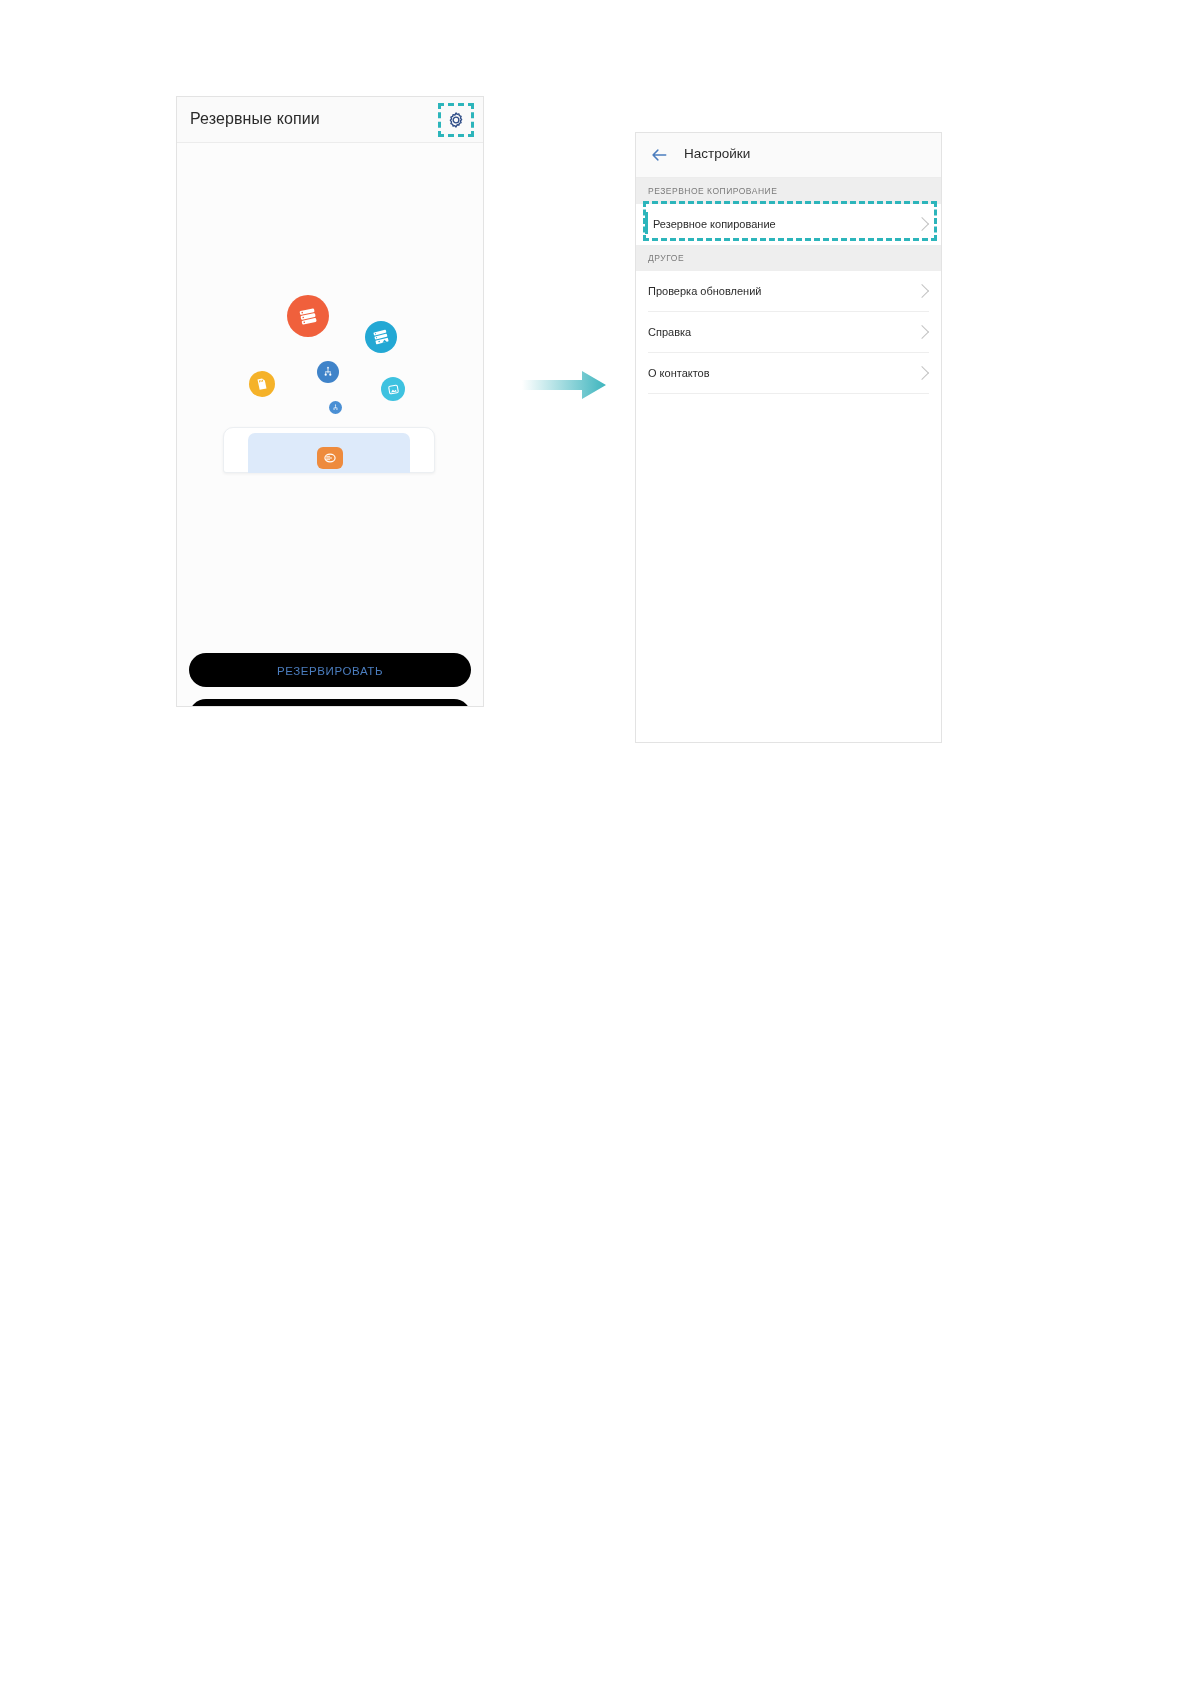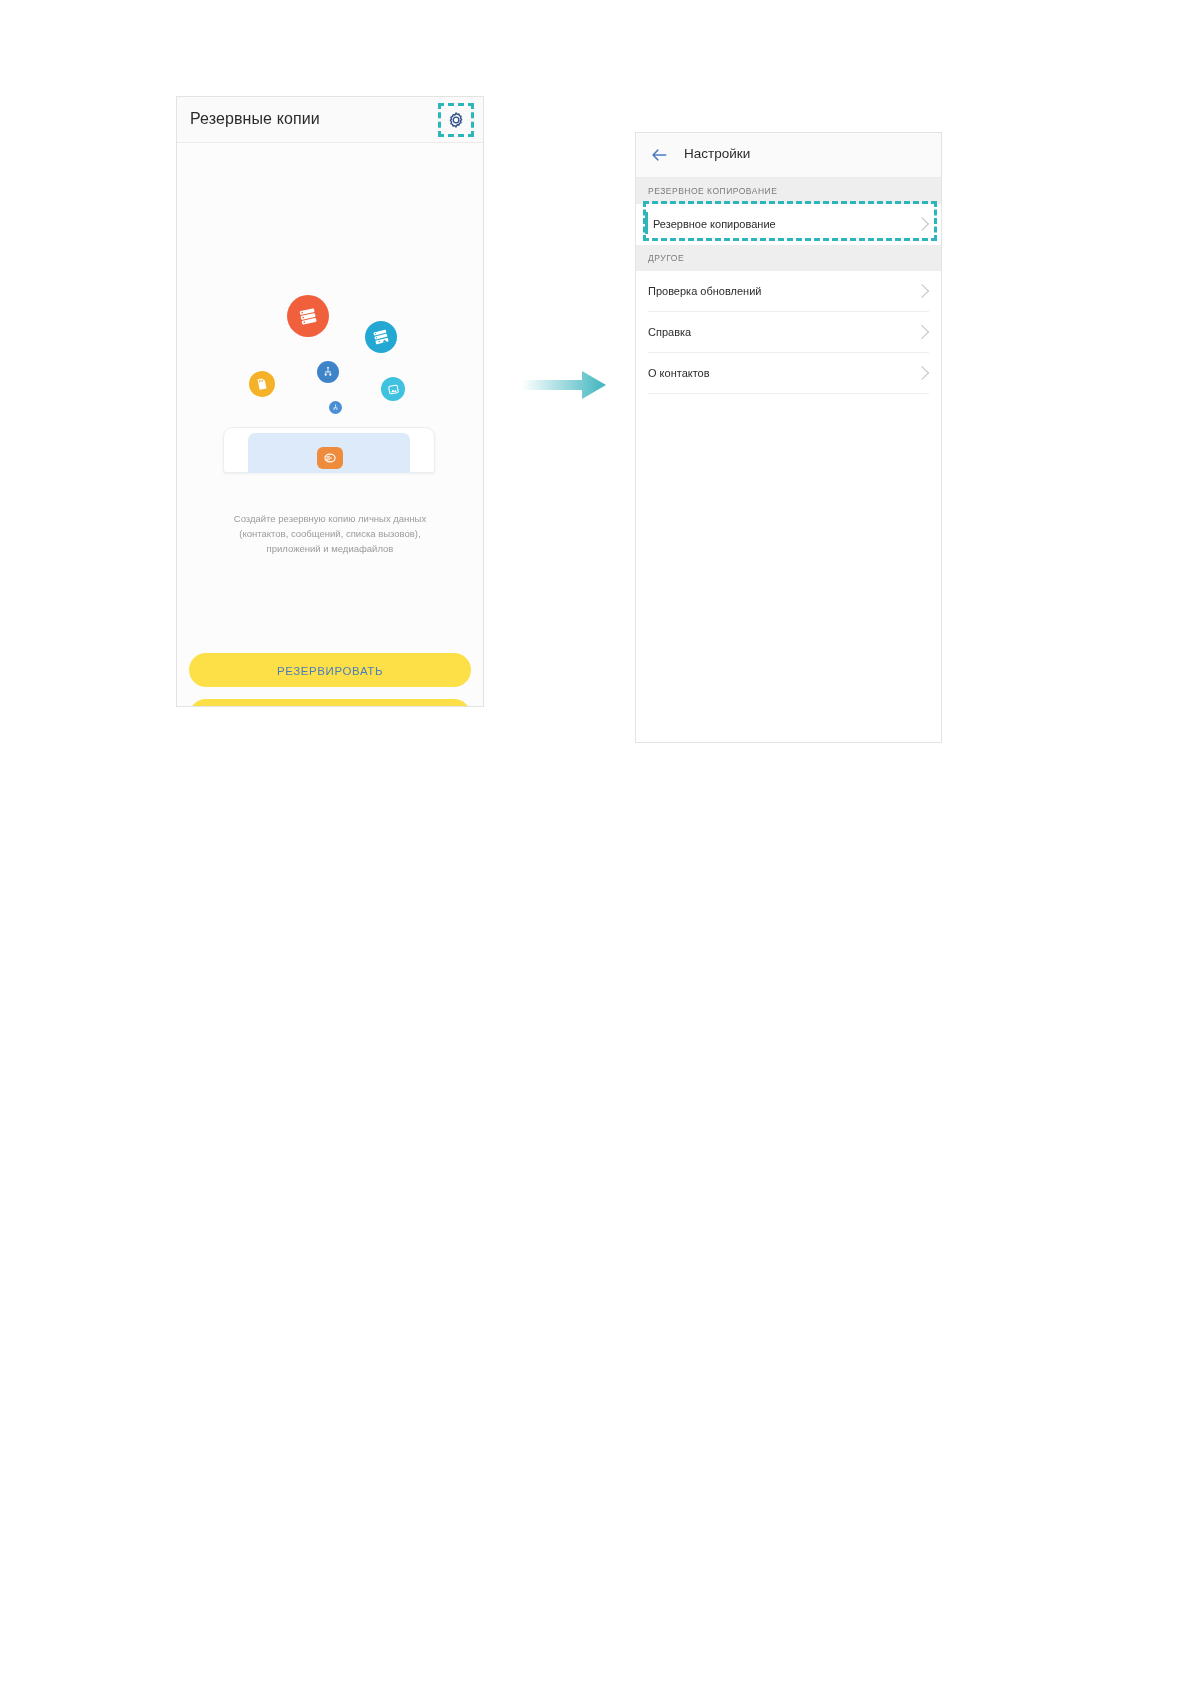--- a/index.html
+++ b/index.html
@@ -155,21 +155,21 @@
     width: 306px;
   }
   .mbtn {
     display: block;
     margin: 0 auto 12px auto;
     width: 282px;
     height: 34px;
     line-height: 34px;
     text-align: center;
     border-radius: 17px;
-    background: #fde047;
+    background: #000000;
     color: #4b7dbe;
     font-size: 11.5px;
     letter-spacing: 0.6px;
     border: none;
     font-family: "Liberation Sans", sans-serif;
     cursor: pointer;
   }
 
   
   #flow-arrow {
@@ -367,25 +367,20 @@
         <div class="tablet-icon">
           <svg width="16" height="14" viewBox="0 0 24 22">
             <ellipse cx="12" cy="11" rx="8" ry="6" fill="none" stroke="#ffffff" stroke-width="1.8"></ellipse>
             <path d="M6 11h9" stroke="#ffffff" stroke-width="1.6" fill="none"></path>
             <path d="M6 8.4h6M6 13.6h6" stroke="#ffffff" stroke-width="1.3" fill="none"></path>
           </svg>
         </div>
       </div>
     </div>
 
-    <div class="desc">
-      <div>Создайте резервную копию личных данных</div>
-      <div>(контактов, сообщений, списка вызовов),</div>
-      <div>приложений и медиафайлов</div>
-    </div>
 
     <div class="btn-wrap">
       <button class="mbtn">РЕЗЕРВИРОВАТЬ</button>
       <button class="mbtn">ВОССТАНОВИТЬ</button>
     </div>
 
   </div>
 </div>
 
 <svg id="flow-arrow" viewBox="0 0 84 34">

